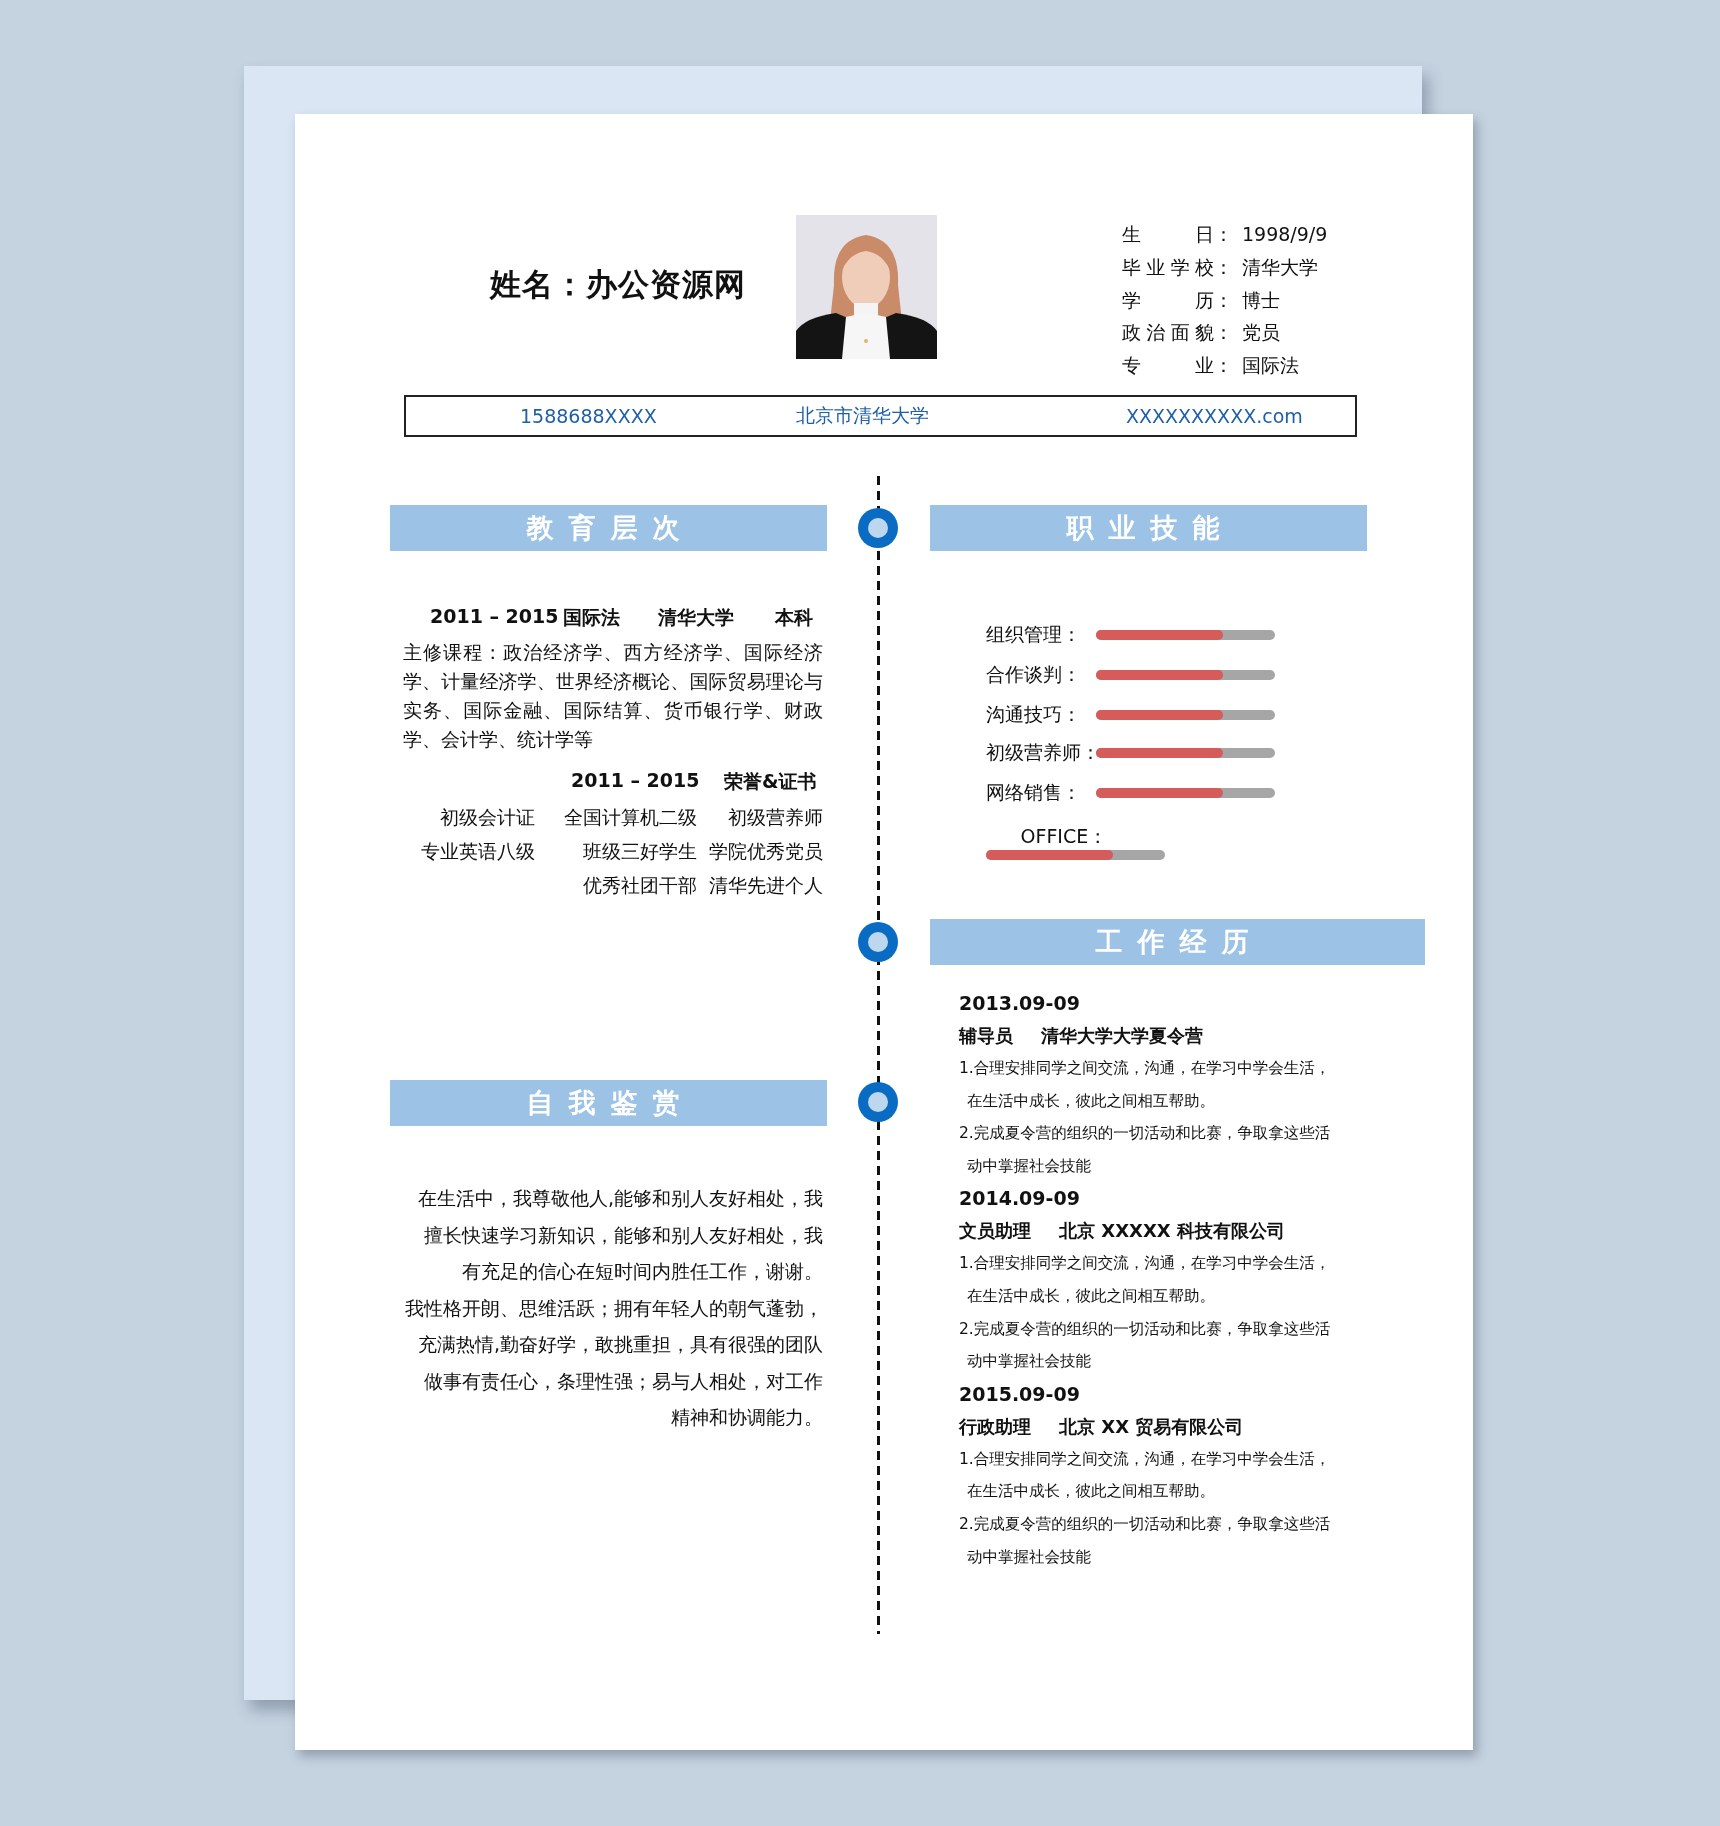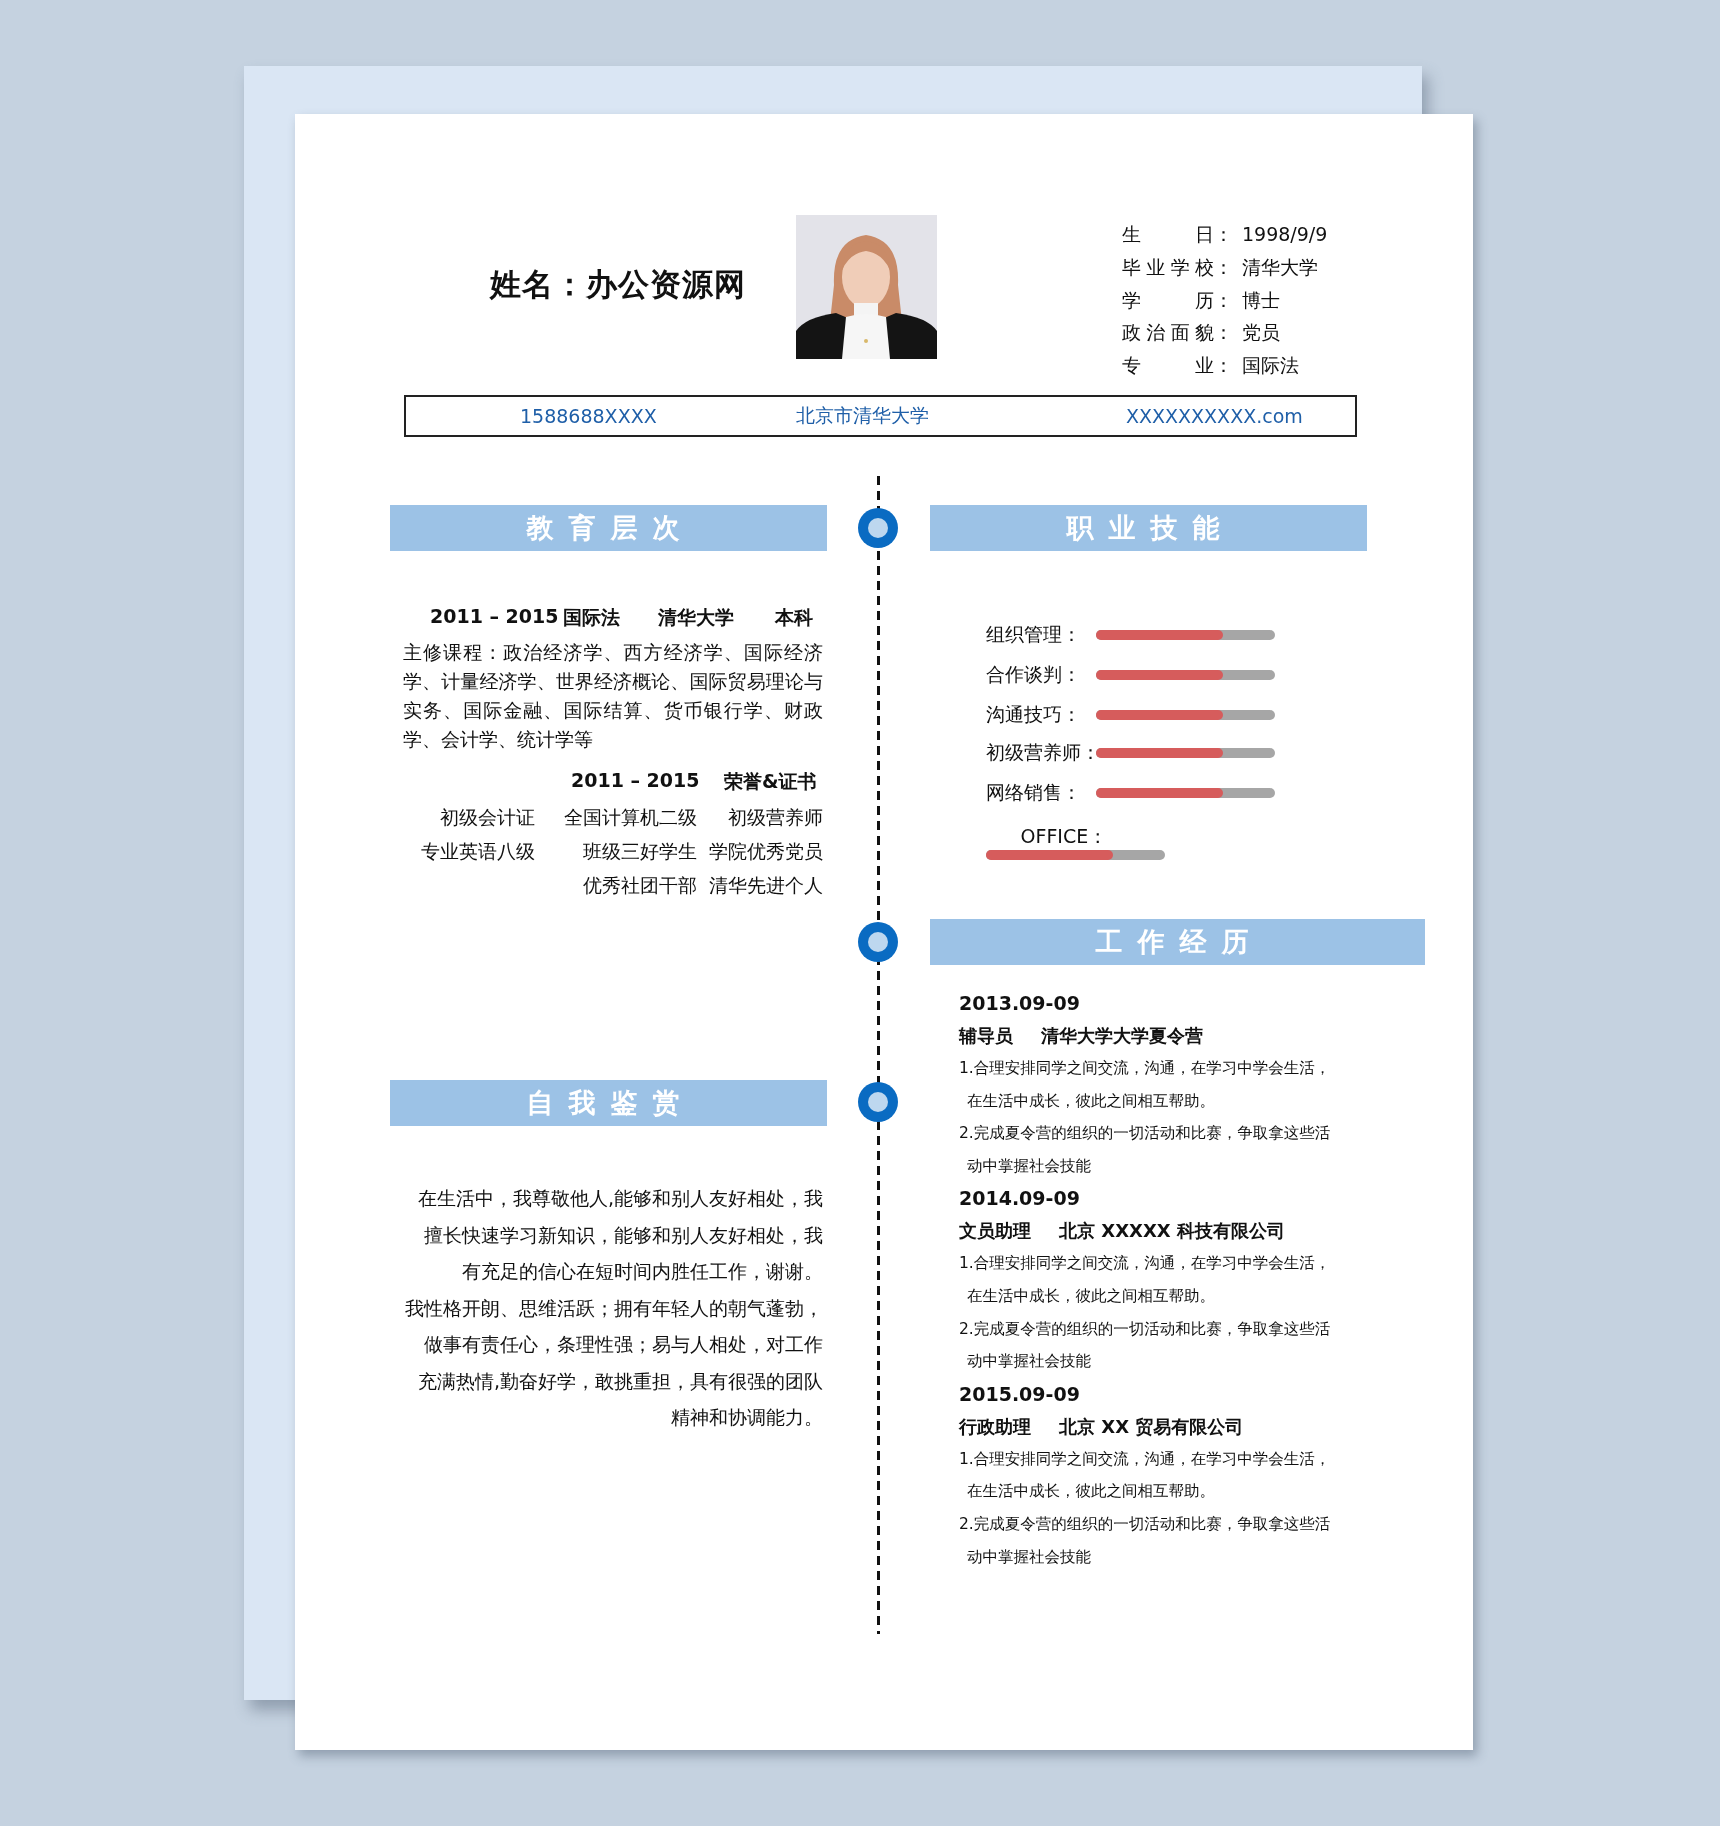--- a/index.html
+++ b/index.html
@@ -218,22 +218,22 @@
     <span style="right:4px; top:34px;">学院优秀党员</span>
     <span style="right:130px; top:68px;">优秀社团干部</span>
     <span style="right:4px; top:68px;">清华先进个人</span>
   </div>
 
   <div class="abs self-text">
     <div>在生活中，我尊敬他人,能够和别人友好相处，我</div>
     <div>擅长快速学习新知识，能够和别人友好相处，我</div>
     <div>有充足的信心在短时间内胜任工作，谢谢。</div>
     <div>我性格开朗、思维活跃；拥有年轻人的朝气蓬勃，</div>
+    <div>充满热情,勤奋好学，敢挑重担，具有很强的团队</div>
     <div>做事有责任心，条理性强；易与人相处，对工作</div>
-    <div>充满热情,勤奋好学，敢挑重担，具有很强的团队</div>
     <div>精神和协调能力。</div>
   </div>
 
   <div class="abs skills">
     <div class="skill-row" style="top:0;">
       <span class="skill-label">组织管理：</span>
       <div class="skill-track">
           <div class="skill-fill" style="width:71%;"></div>
         </div>
     </div>

